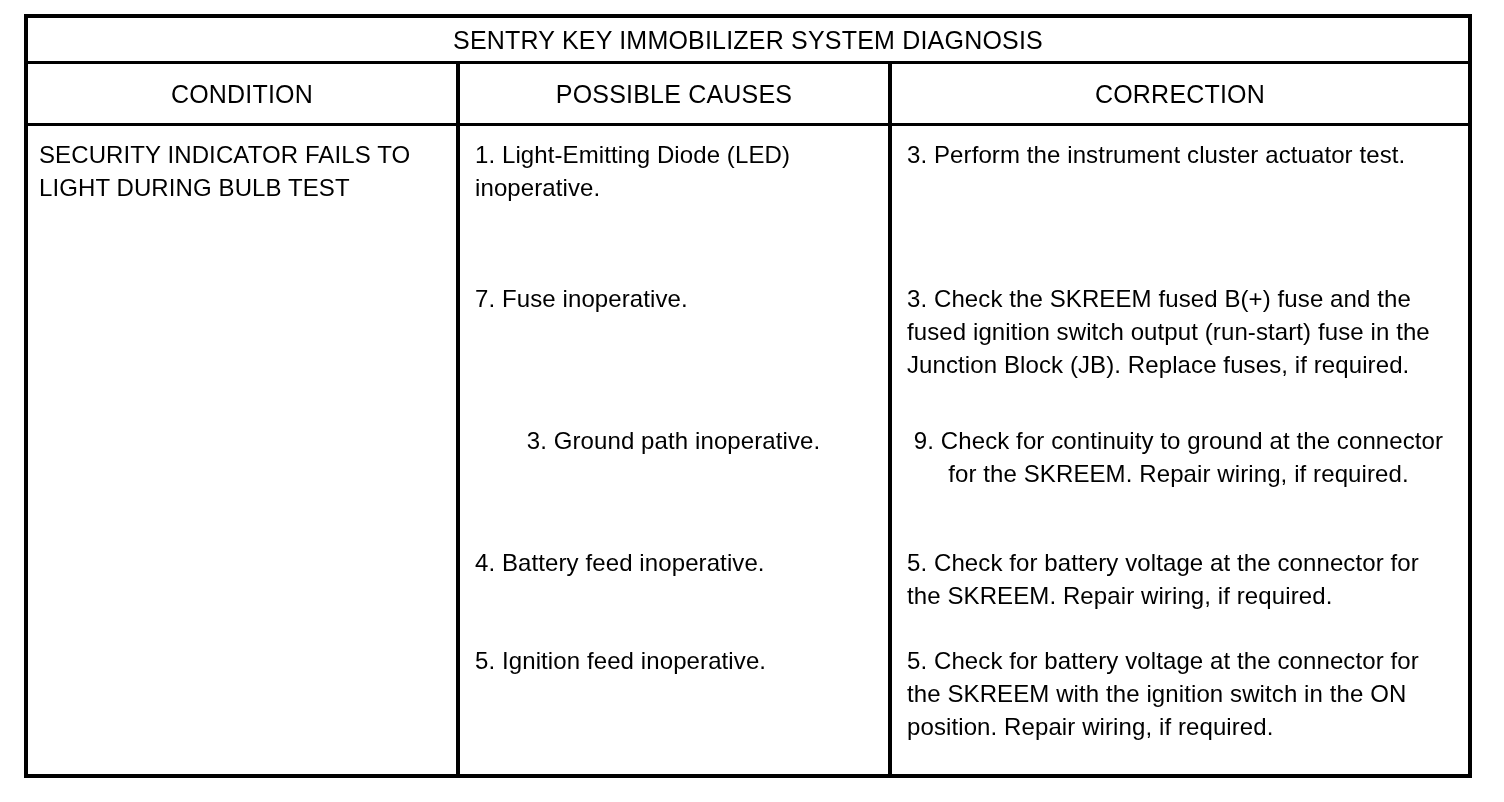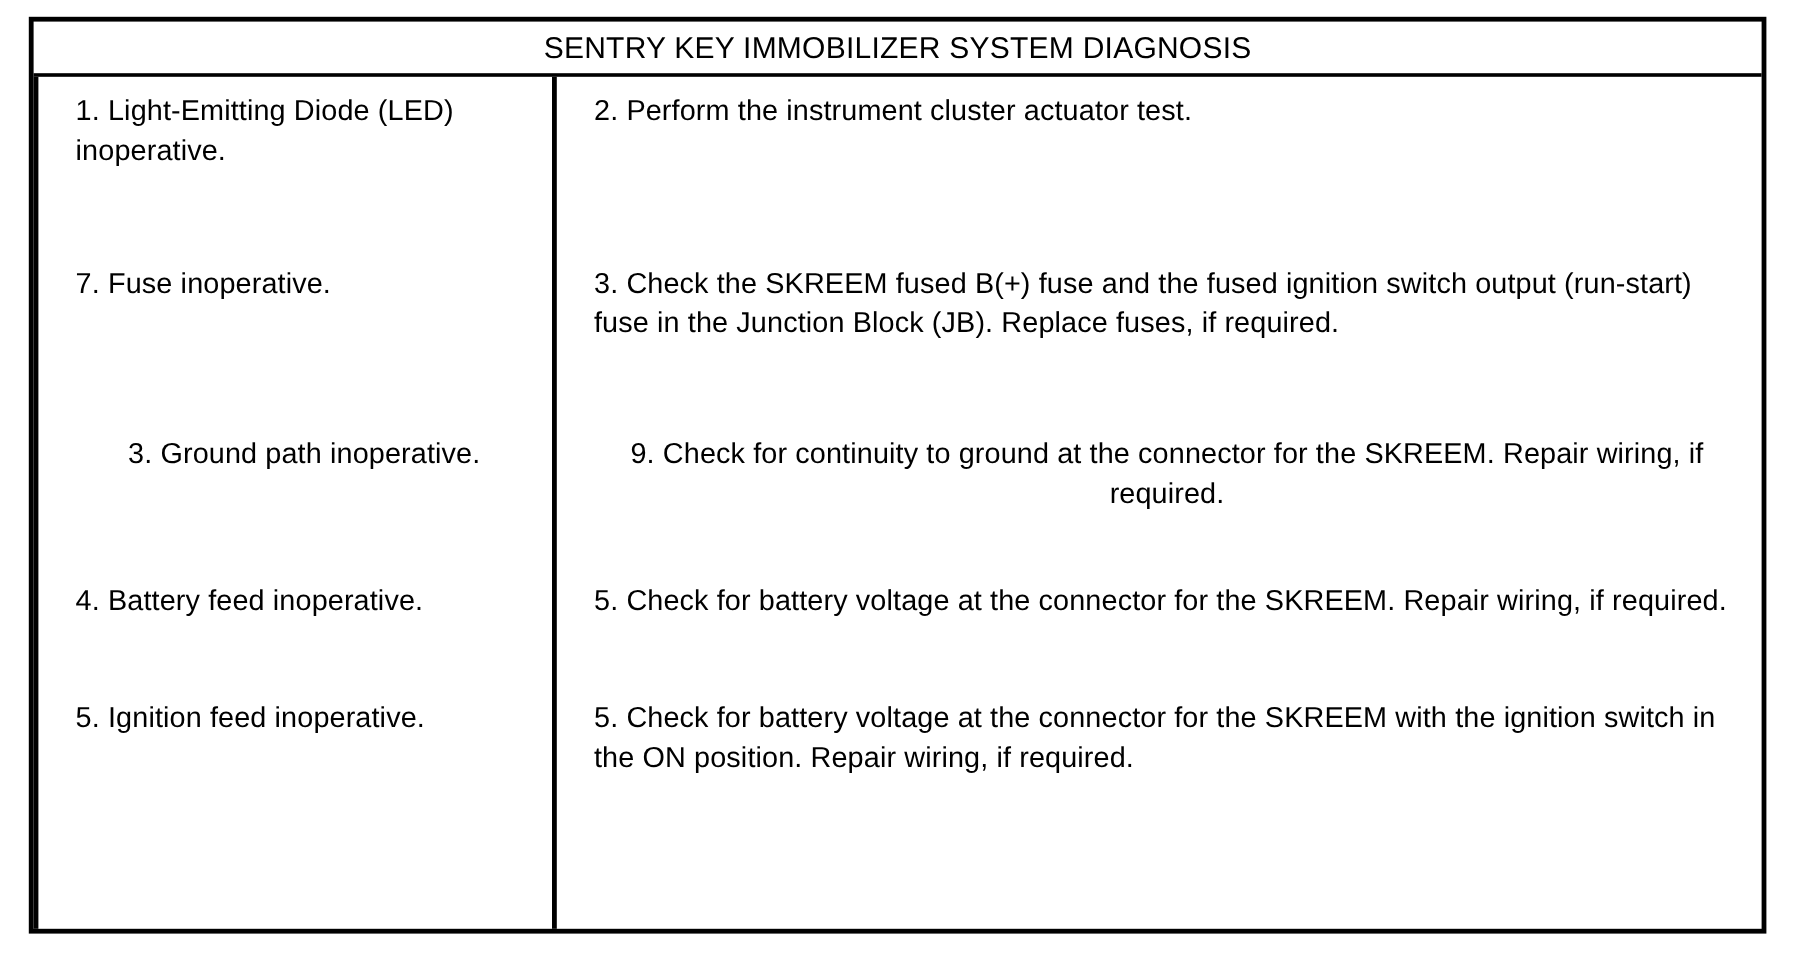--- a/index.html
+++ b/index.html
@@ -114,21 +114,20 @@
     line-height: 33px;
     letter-spacing: 0.1px;
   }
   .items-stack {
     position: relative;
   }
   .item-abs {
     position: absolute;
     left: 0;
     right: 6px;
-    margin-left: 16px;
   }
   .col-3 .item-abs { right: 8px; }
 
   
   .pos-1 { top: 0px; }
   .pos-2 { top: 144px; }
   .pos-3 { top: 286px; text-align: center; }
   .pos-4 { top: 408px; }
   .pos-5 { top: 506px; }
 </style>
@@ -136,40 +135,56 @@
 <body>
 
 <div class="page">
 
   <div class="diag-table">
 
     <div class="title-row">
       <div class="title-text">SENTRY KEY IMMOBILIZER SYSTEM DIAGNOSIS</div>
     </div>
 
+    <div class="header-row">
+      <div class="header-cell col-1">
+        <span class="header-text">CONDITION</span>
+      </div>
+      <div class="header-cell col-2">
+        <span class="header-text">POSSIBLE CAUSES</span>
+      </div>
+      <div class="header-cell col-3">
+        <span class="header-text">CORRECTION</span>
+      </div>
+    </div>
 
     <div class="body-row">
 
+      <div class="body-cell col-1">
+        <div class="cell-inner">
+          <div class="condition-text">SECURITY INDICATOR FAILS TO LIGHT DURING BULB TEST</div>
+        </div>
+      </div>
 
       <div class="body-cell col-2">
         <div class="cell-inner">
           <div class="items-stack">
             <div class="item item-abs pos-1">1. Light-Emitting Diode (LED) inoperative.</div>
             <div class="item item-abs pos-2">7. Fuse inoperative.</div>
             <div class="item item-abs pos-3">3. Ground path inoperative.</div>
             <div class="item item-abs pos-4">4. Battery feed inoperative.</div>
             <div class="item item-abs pos-5">5. Ignition feed inoperative.</div>
           </div>
         </div>
       </div>
 
       <div class="body-cell col-3">
         <div class="cell-inner">
           <div class="items-stack">
-            <div class="item item-abs pos-1">2. Perform the instrument cluster actuator test.</div>
+            <div class="item item-abs pos-1">3. Perform the instrument cluster actuator test.</div>
             <div class="item item-abs pos-2">3. Check the SKREEM fused B(+) fuse and the fused ignition switch output (run-start) fuse in the Junction Block (JB). Replace fuses, if required.</div>
             <div class="item item-abs pos-3">9. Check for continuity to ground at the connector for the SKREEM. Repair wiring, if required.</div>
             <div class="item item-abs pos-4">5. Check for battery voltage at the connector for the SKREEM. Repair wiring, if required.</div>
             <div class="item item-abs pos-5">5. Check for battery voltage at the connector for the SKREEM with the ignition switch in the ON position. Repair wiring, if required.</div>
           </div>
         </div>
       </div>
 
     </div>
   </div>

